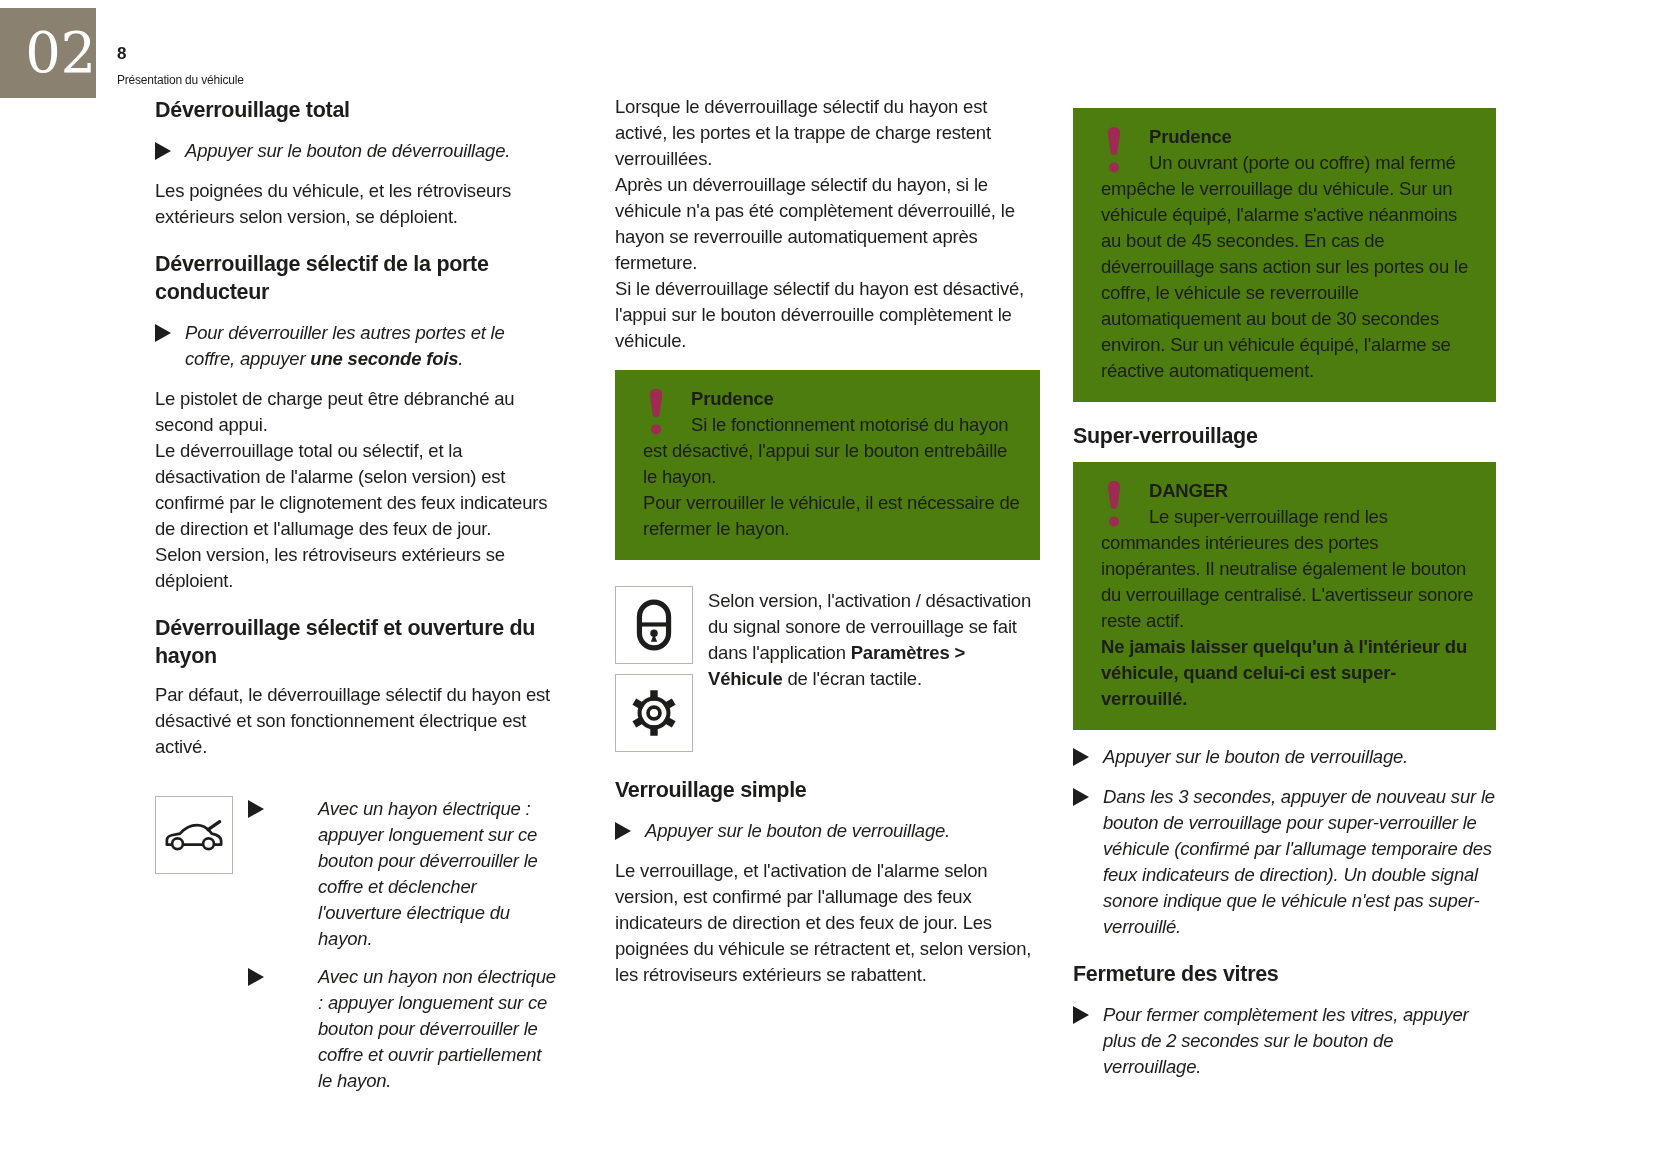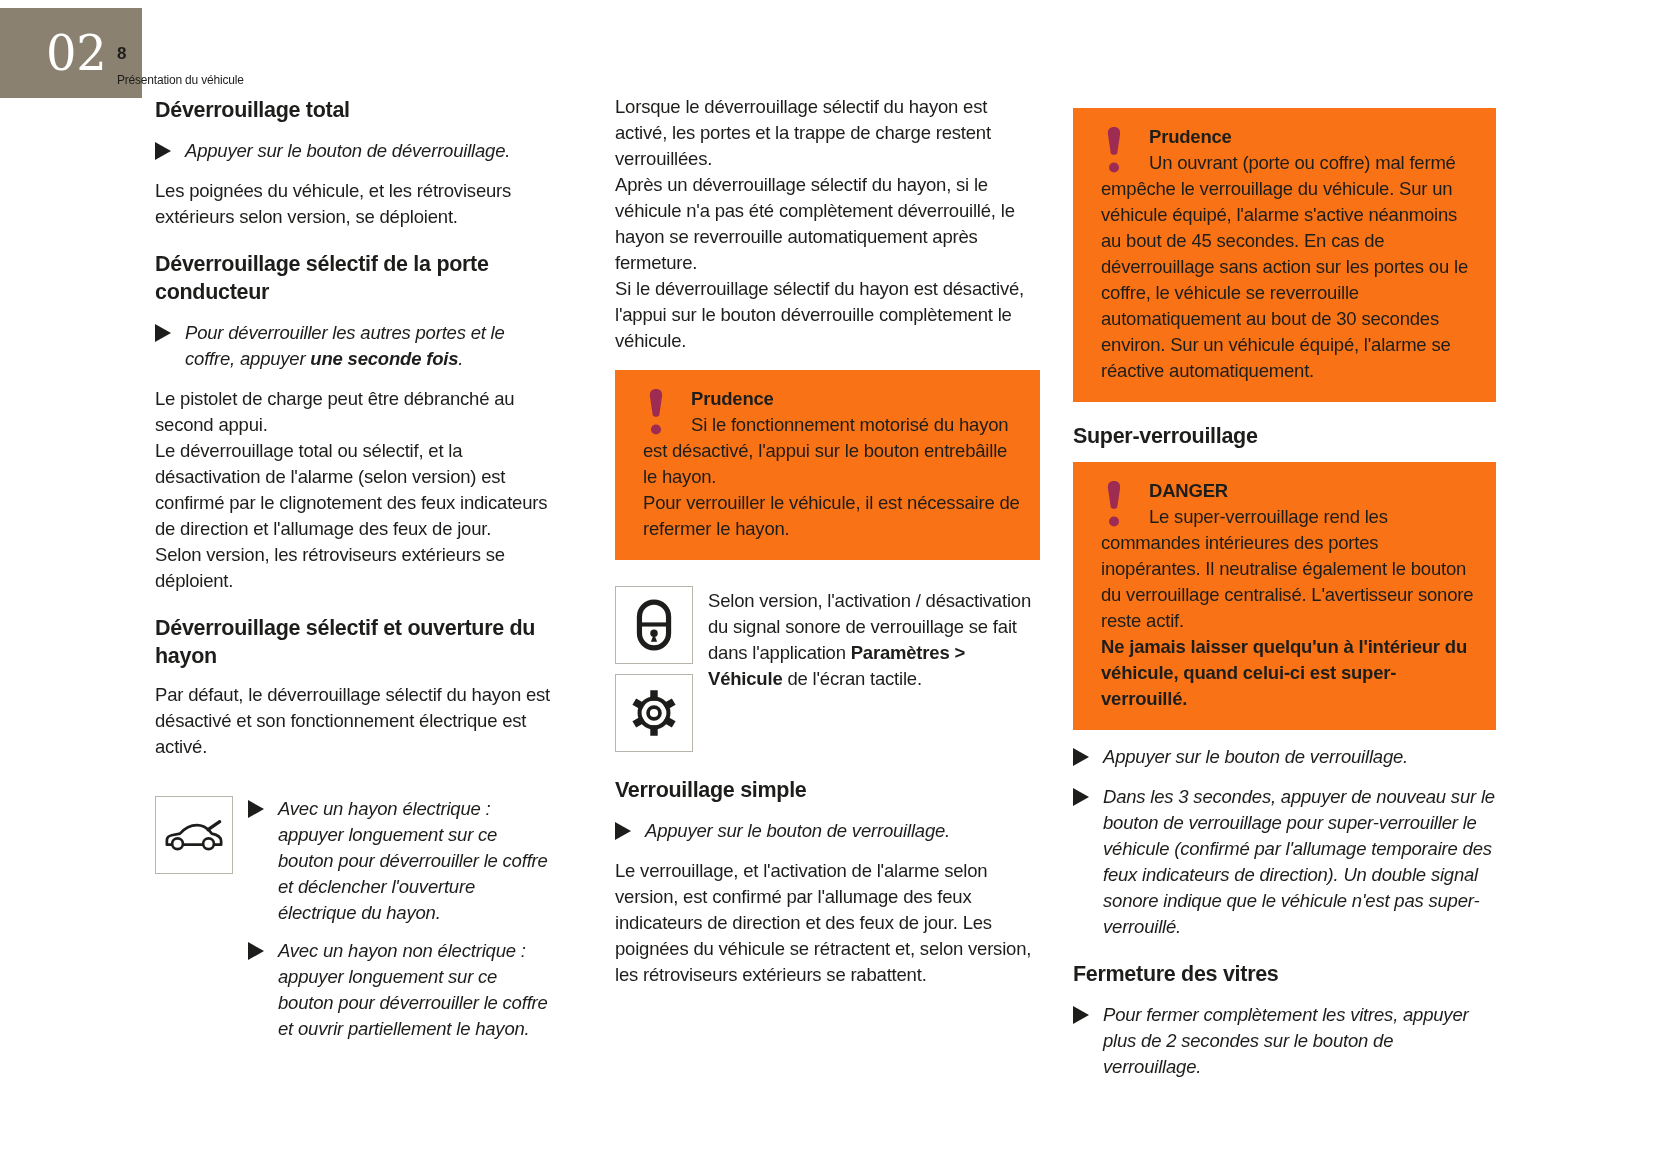--- a/index.html
+++ b/index.html
@@ -4,54 +4,54 @@
 <style>
   html,body{margin:0;padding:0;background:#ffffff;}
   .page{
     position:relative;width:1653px;height:1165px;background:#ffffff;
     font-family:"Liberation Sans", sans-serif;color:#1d1d1b;overflow:hidden;
     letter-spacing:-0.2px;
   }
   
   .chapter-box{
     position:absolute;left:0;top:8px;width:96px;height:90px;background:#8a8171;
-    color:#ffffff;display:flex;align-items:center;justify-content:flex-start;
-    font-family:"DejaVu Serif", serif;font-size:48px;line-height:1;padding-left:46px;
+    color:#ffffff;display:flex;align-items:center;justify-content:flex-end;
+    font-family:"DejaVu Serif", serif;font-size:56px;line-height:1;
   }
   .page-meta{position:absolute;left:117px;top:44px;}
   .page-num{font-size:17px;font-weight:bold;line-height:20px;}
   .chapter-title{font-size:12px;line-height:22px;margin-top:5px;}
   
   .col{position:absolute;top:94px;font-size:18.5px;line-height:26px;}
   .col1{left:155px;width:402px;}
   .col2{left:615px;width:425px;}
   .col3{left:1073px;width:423px;top:108px;}
   h2{font-size:21.5px;line-height:28px;font-weight:bold;margin:20px 0 12px;letter-spacing:-0.3px;}
   .col h2:first-child{margin-top:2px;}
   .para{margin:12px 0;}
   .para p{margin:0;}
   p.bold{font-weight:bold;}
   
   .bullet{display:flex;align-items:flex-start;margin:14px 0;font-style:italic;}
   .tri{flex:0 0 30px;padding-top:4px;}
   .tri-shape{display:block;width:0;height:0;border-top:9px solid transparent;border-bottom:9px solid transparent;border-left:16px solid #1d1d1b;}
   .bt{flex:1;}
   
-  .warning{background:#f97316;padding:16px 16px 18px 28px;margin:16px 0 7px;overflow:hidden;}
+  .warning{background:#4d7c0f;padding:16px 16px 18px 28px;margin:16px 0 7px;overflow:hidden;}
   .warning.first{margin-top:0;}
   .warn-icon{float:left;width:26px;height:48px;margin:2px 22px 2px 0;}
   .warn-title{font-weight:bold;margin:0;}
   .warning p{margin:0;}
   
   .icon-box{width:78px;height:78px;border:1px solid #b9b5ad;background:#ffffff;
     display:flex;align-items:center;justify-content:center;box-sizing:border-box;}
   .icon-row{display:flex;align-items:flex-start;margin-top:36px;}
   .icon-row .icon-col{flex:0 0 93px;}
   .icon-bullets{flex:1;}
-  .icon-bullets .bullet{margin:0 0 12px;}
+  .icon-bullets .bullet{margin:0 0 12px;gap:40px;}
   .settings-row{display:flex;align-items:flex-start;margin-top:26px;}
   .settings-row .icon-col{flex:0 0 93px;}
   .settings-row .icon-box + .icon-box{margin-top:10px;}
   .settings-text{flex:1;padding-top:2px;}
   h2.after-icons{margin-top:24px;}
   svg{display:block;}
 </style>
 </head>
 <body>
 

